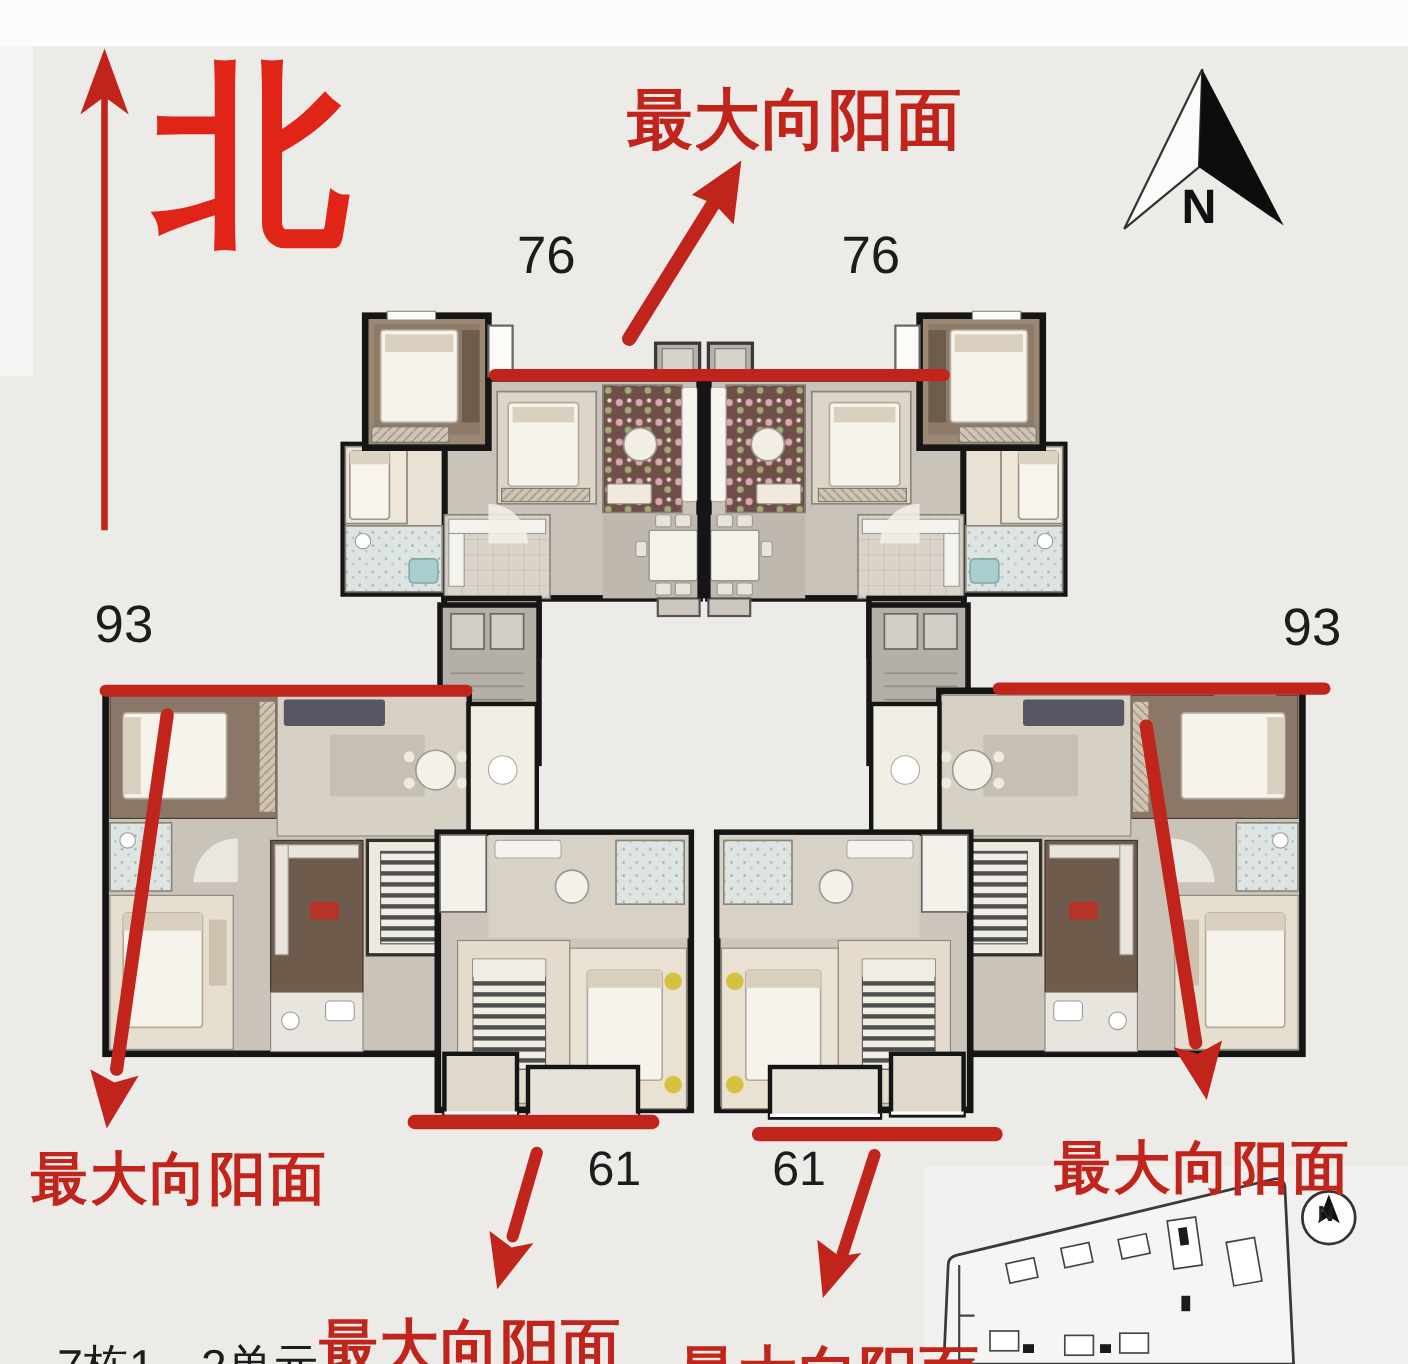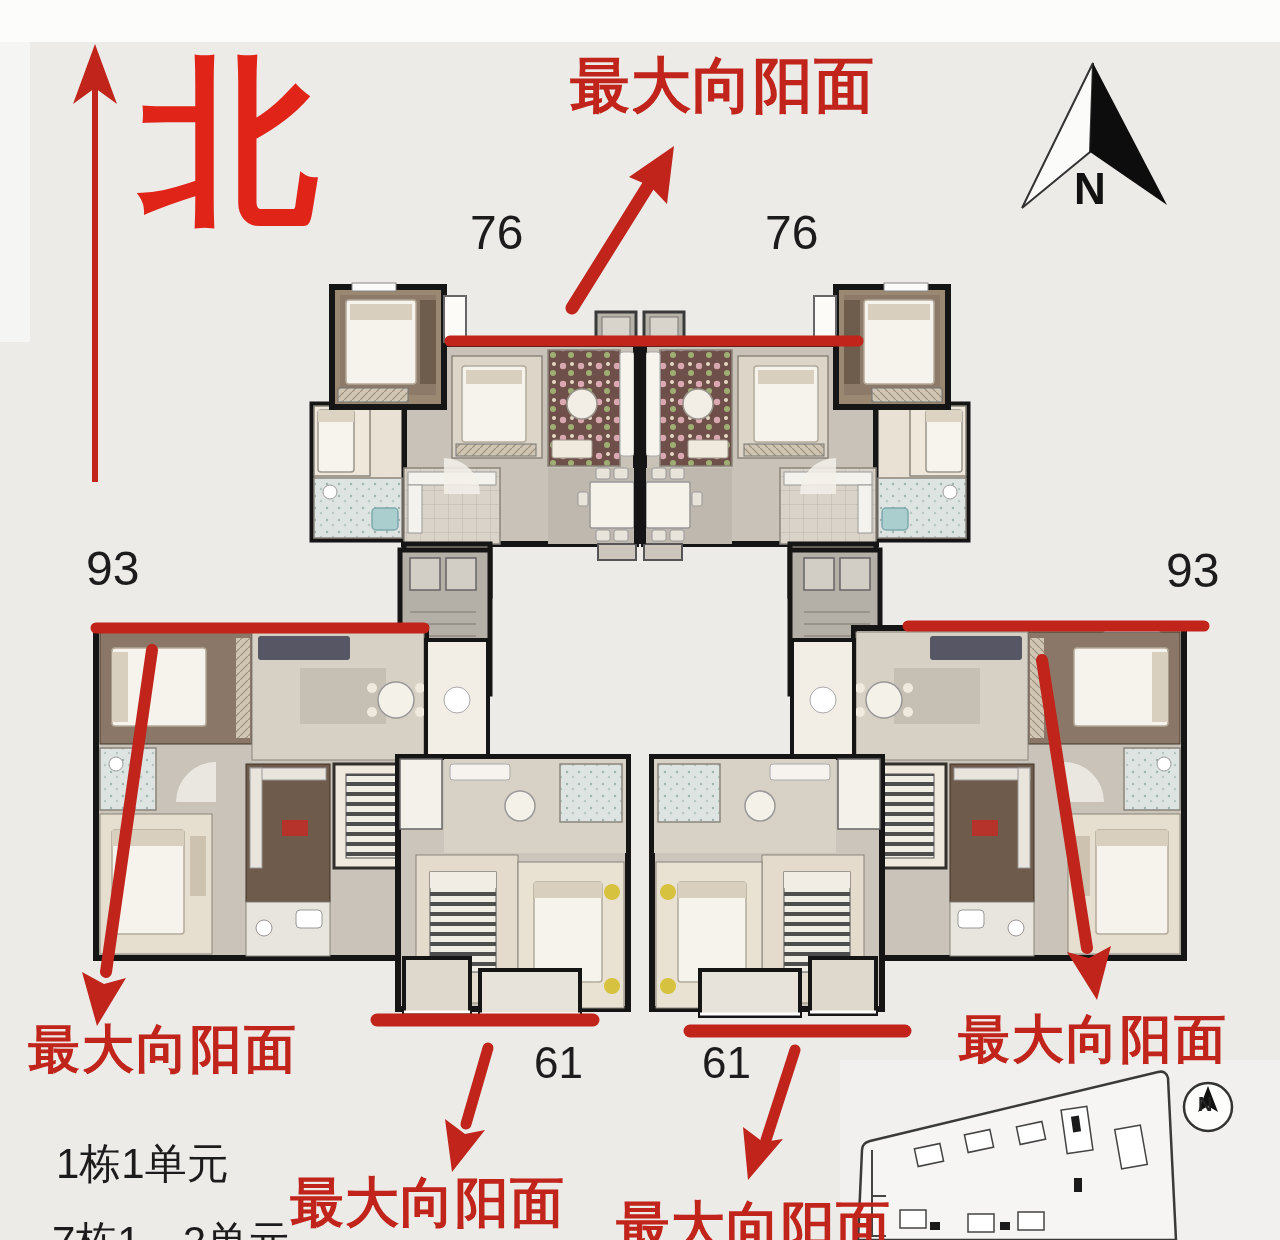--- a/index.html
+++ b/index.html
@@ -3,21 +3,21 @@
 <meta charset="utf-8">
 <style>
   html,body{margin:0;padding:0;background:#ecebe8;}
   #canvas{
     position:relative;width:1280px;height:1240px;overflow:hidden;
     background:#ecebe8;
     font-family:"Liberation Sans","DejaVu Sans",sans-serif;
   }
   #plansvg{position:absolute;left:0;top:0;width:1280px;height:1240px;}
   .t{position:absolute;line-height:1.05;white-space:nowrap;}
-  .red{color:#c0241b;font-weight:900;}
+  .red{color:#c0241b;font-weight:900;margin-top:23px;}
   .blk{color:#1c1c1c;font-weight:400;}
   .north-char{left:140px;top:50px;font-size:178px;color:#e02418;font-weight:900;}
   .sun-top{left:570px;top:54px;font-size:60px;letter-spacing:1px;}
   .n76l{left:470px;top:208px;font-size:48px;}
   .n76r{left:765px;top:208px;font-size:48px;}
   .n93w{left:86px;top:544px;font-size:48px;}
   .n93e{left:1166px;top:546px;font-size:48px;}
   .n61l{left:534px;top:1040px;font-size:44px;}
   .n61r{left:702px;top:1040px;font-size:44px;}
   .sun-west{left:28px;top:1022px;font-size:52px;letter-spacing:2px;}
@@ -273,18 +273,17 @@
 <div class="t blk n93w">93</div>
 <div class="t blk n93e">93</div>
 <div class="t blk n61l">61</div>
 <div class="t blk n61r">61</div>
 
 <div class="t red sun-west">最大向阳面</div>
 <div class="t red sun-east">最大向阳面</div>
 <div class="t red sun-sl">最大向阳面</div>
 <div class="t red sun-sr">最大向阳面</div>
 
-<div class="t blk cap1">1栋1单元</div>
 <div class="t blk cap2">7栋1、2单元</div>
 
 <div class="t smallN">N</div>
 
 </div>
 
 </body></html>

